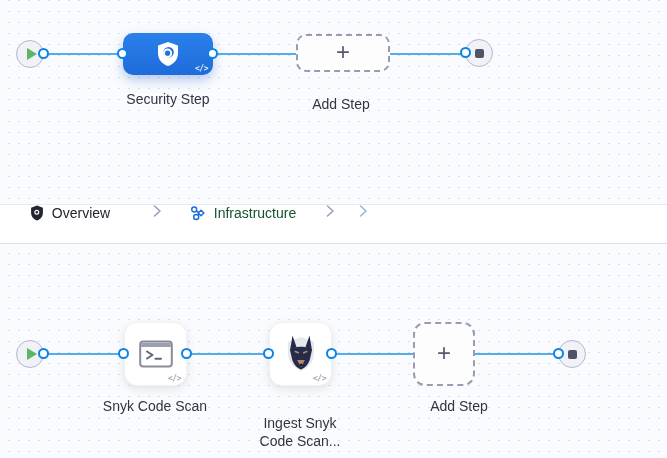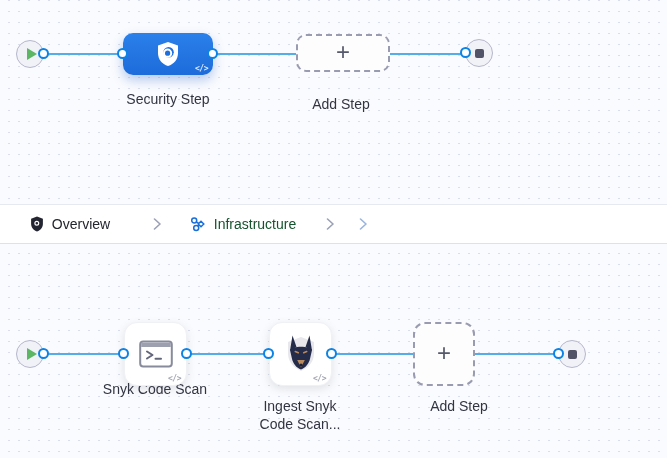--- a/index.html
+++ b/index.html
@@ -70,27 +70,27 @@
     font-size:8px; font-weight:700; letter-spacing:-0.5px;
     font-family:"DejaVu Sans Mono", monospace;
   }
   .code-glyph.on-blue  { color:rgba(255,255,255,.88); }
   .code-glyph.on-white { color:#a0a3b1; }
 
   .node-label {
     position:absolute; width:150px; text-align:center;
     font-size:14px; color:#323442; line-height:18px; z-index:3;
   }
-  .node-label.narrow { width:96px; }
+  .node-label.narrow { width:96px;margin-top:17px; }
 
   
   .tab-bar {
     position:absolute; left:0; top:204px; width:667px; height:40px;
     background:#fff; border-top:1px solid #e7e9f0; border-bottom:1px solid #dee1e9;
-    display:flex; align-items:center; z-index:8;
+    display:flex; align-items:flex-start; z-index:8;
   }
   .tab {
     width:140px; display:flex; align-items:center; justify-content:center;
     gap:8px; cursor:pointer; position:relative;
     font-size:14px; font-weight:500; color:#23252f;
   }
   .tab.blue-label { color:#14532d; }
   .tab.active::after {
     content:""; position:absolute; left:0; right:0; bottom:-1px; height:3px;
     background:#2264c8;
@@ -222,17 +222,17 @@
     <div class="stop-sq"></div>
   </div>
 
   <div class="port" style="left:38px;  top:348px;"></div>
   <div class="port" style="left:118px; top:348px;"></div>
   <div class="port" style="left:181px; top:348px;"></div>
   <div class="port" style="left:263px; top:348px;"></div>
   <div class="port" style="left:326px; top:348px;"></div>
   <div class="port" style="left:553px; top:348px;"></div>
 
-  <div class="node-label" style="left:80px;  top:380px;">Snyk Code Scan</div>
+  <div class="node-label" style="left:80px;  top:397px;">Snyk Code Scan</div>
   <div class="node-label narrow" style="left:252px; top:397px;">Ingest Snyk Code Scan...</div>
   <div class="node-label" style="left:384px; top:397px;">Add Step</div>
 
 </div>
 
 </body></html>

